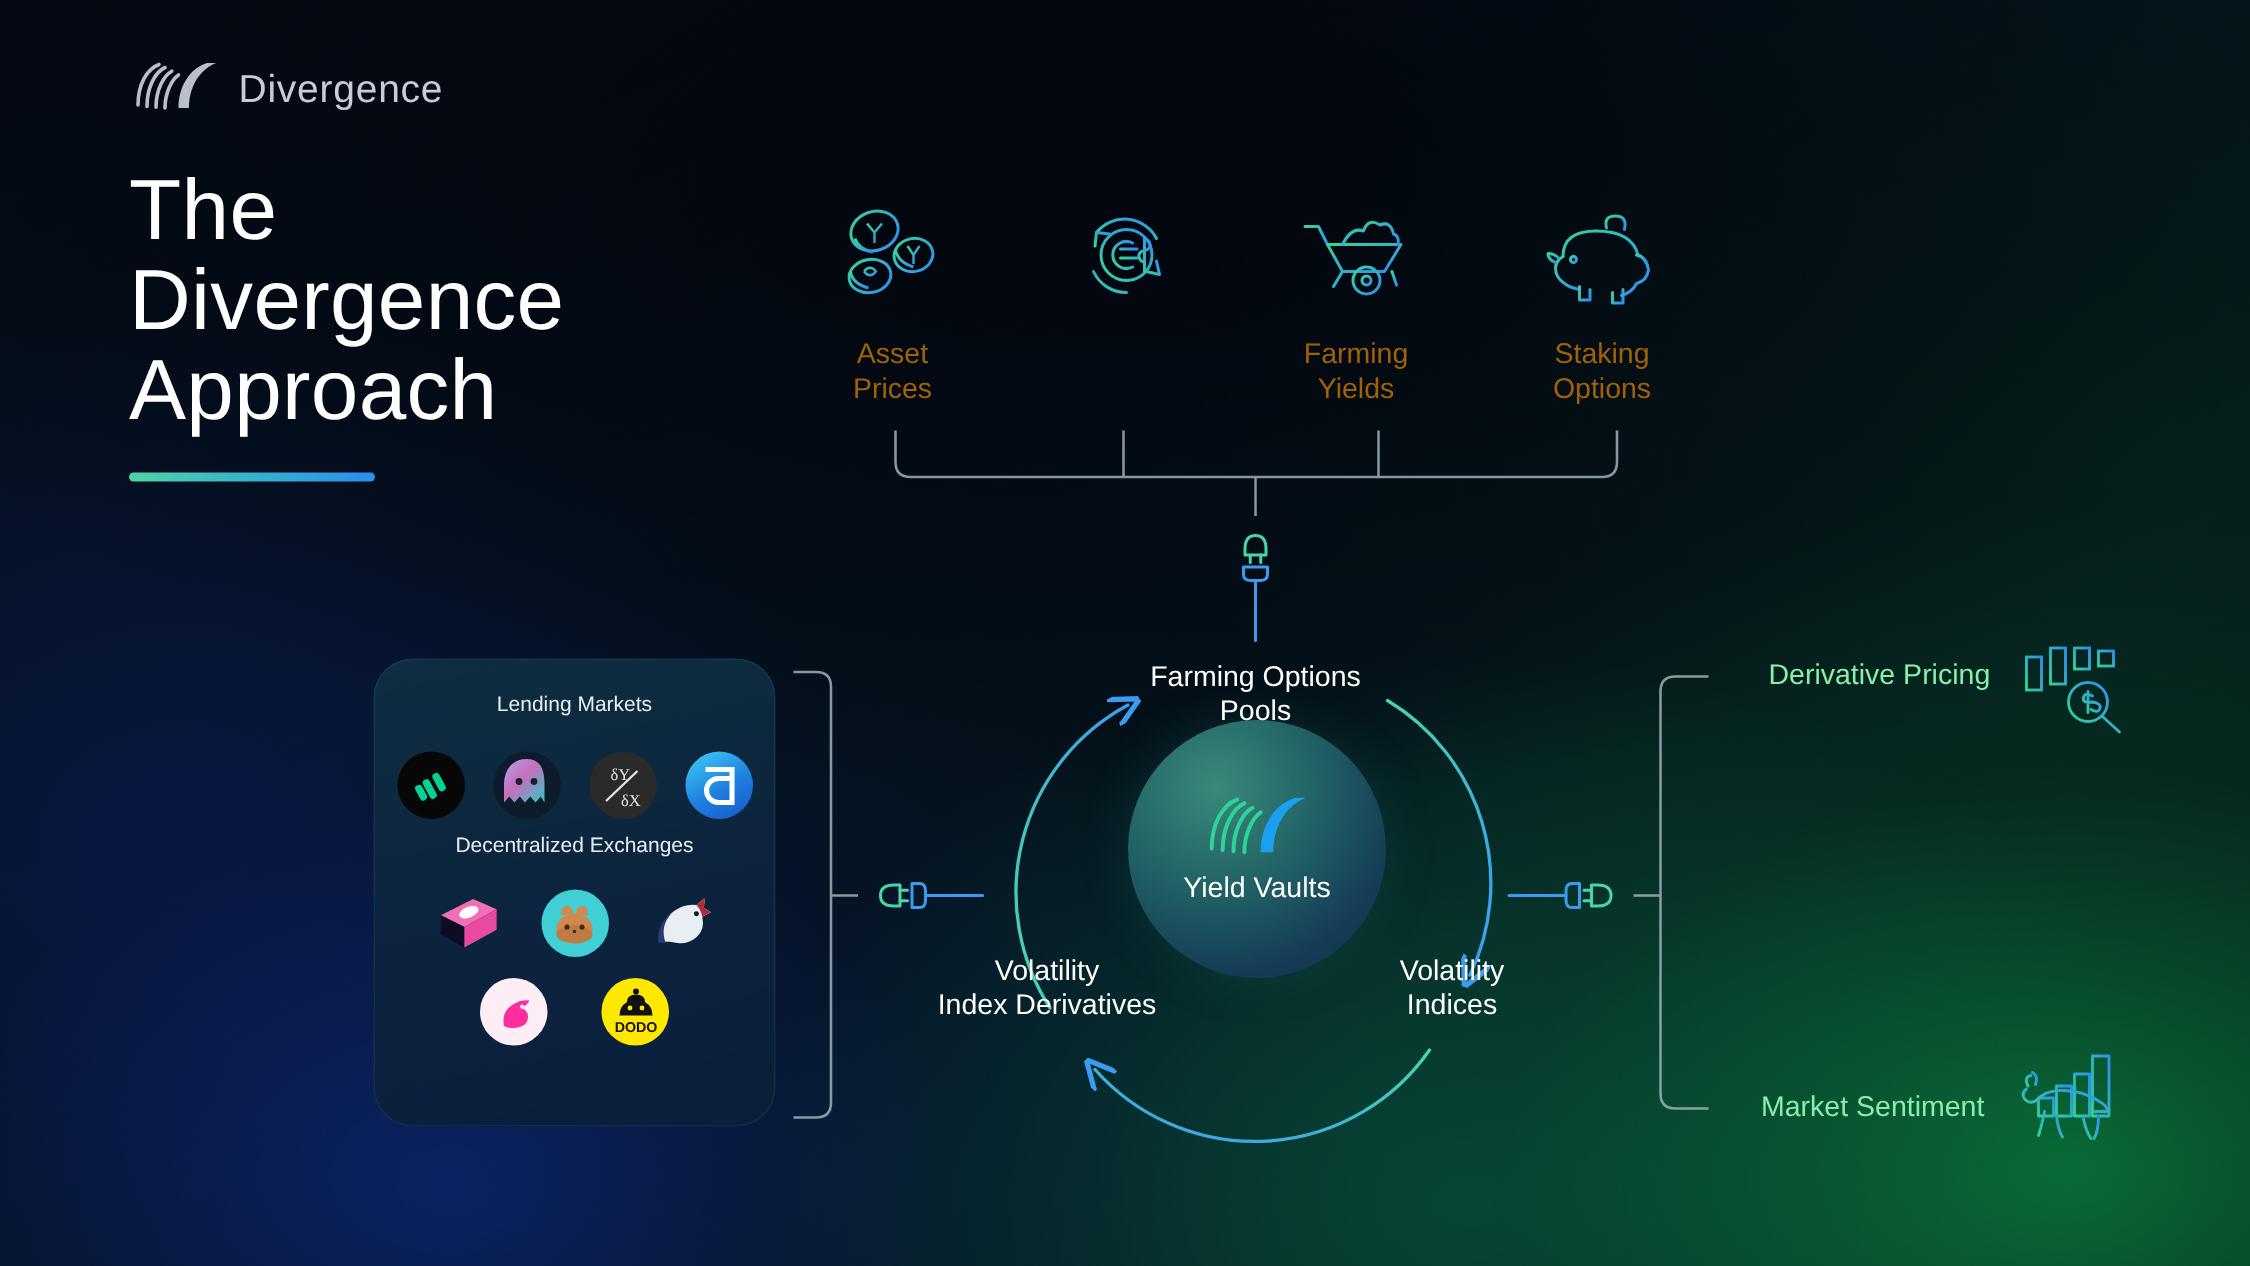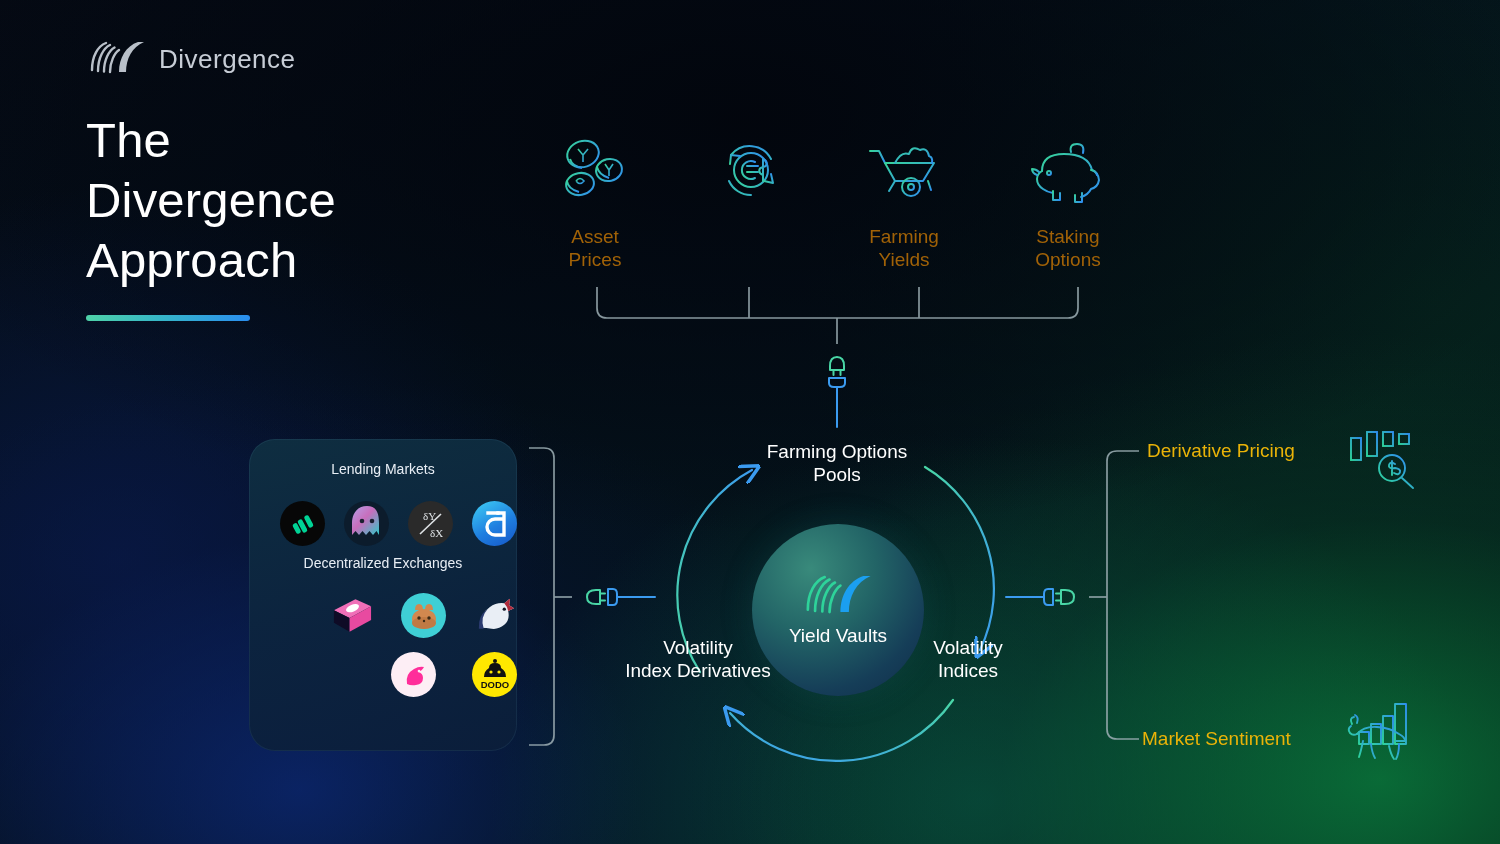--- a/index.html
+++ b/index.html
@@ -23,53 +23,53 @@
   }
   .bg-veil { position:absolute; inset:0;
     background:radial-gradient(ellipse 1100px 520px at 740px 120px, rgba(2,5,12,.92) 0%, rgba(2,5,12,.35) 55%, rgba(0,0,0,0) 80%);
   }
 
   
   .logo-wrap { position:absolute; left:88px; top:40px; display:flex; align-items:center; gap:13px; }
   .logo-word { font-size:26px; letter-spacing:.5px; color:#c7cdd6; font-weight:400; }
 
   .title { position:absolute; left:86px; top:110px; color:#fff;
-    font-size:49px; line-height:60px; font-weight:400; letter-spacing:.2px; }
+    font-size:57px; line-height:60px; font-weight:400; letter-spacing:.2px; }
   .title-bar { position:absolute; left:86px; top:315px; width:164px; height:6px; border-radius:3px;
     background:linear-gradient(90deg,#4fd2a8 0%, #36b6c8 45%, #2a8ef0 100%); }
 
   
   .src { position:absolute; width:150px; text-align:center; }
   .src .ico { height:78px; display:flex; align-items:center; justify-content:center; }
   .src .lbl { margin-top:14px; color:#a16207; font-size:19px; line-height:23px; font-weight:400; }
 
   
   .lines { position:absolute; inset:0; pointer-events:none; }
 
   
-  .hub { position:absolute; left:752px; top:524px; width:172px; height:172px; border-radius:50%;
+  .hub { position:absolute; left:752px; top:480px; width:172px; height:172px; border-radius:50%;
     background:
       radial-gradient(circle at 34% 26%, rgba(58,140,125,.98) 0%, rgba(36,104,106,.95) 38%, rgba(22,62,90,.95) 72%, rgba(16,42,74,.95) 100%);
     display:flex; flex-direction:column; align-items:center; justify-content:center; gap:2px;
     box-shadow:0 0 34px rgba(30,120,120,.2); }
   .hub-label { color:#fff; font-size:19px; margin-top:4px; }
 
   .cyc { position:absolute; color:#fff; font-size:19px; line-height:23px; text-align:center; }
 
   
   .card { position:absolute; left:249px; top:439px; width:268px; height:312px; border-radius:26px;
     background:linear-gradient(170deg, rgba(15,48,66,.92) 0%, rgba(12,36,62,.92) 55%, rgba(11,30,58,.92) 100%);
     box-shadow:inset 0 0 0 1px rgba(90,150,180,.12); }
   .card h4 { color:#e8eef5; font-size:14px; font-weight:400; text-align:center; }
-  .chiprow { display:flex; justify-content:flex-end; gap:19px; }
+  .chiprow { display:flex; justify-content:center; gap:19px; }
   .chip { width:45px; height:45px; border-radius:50%; overflow:hidden; flex:none;
           display:flex; align-items:center; justify-content:center; }
 
   
-  .rlbl { position:absolute; color:#eab308; font-size:19px; white-space:nowrap; }
+  .rlbl { position:absolute; color:#86efac; font-size:19px; white-space:nowrap;margin-left:32px; }
   .ricon { position:absolute; }
 </style>
 </head>
 <body>
 
 <div id="stage">
 
   <div class="bg-base"></div>
   <div class="bg-veil"></div>
 

